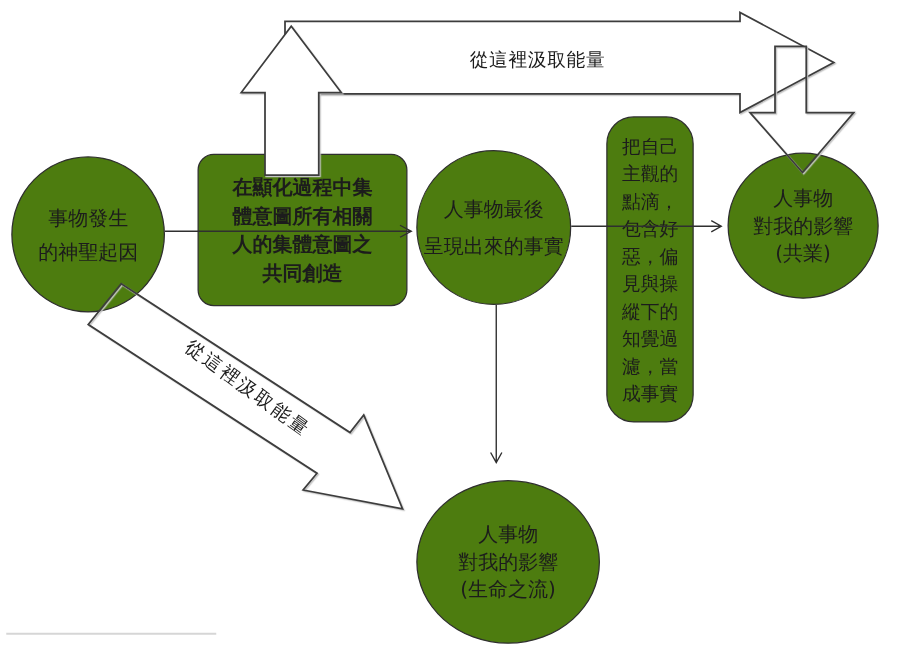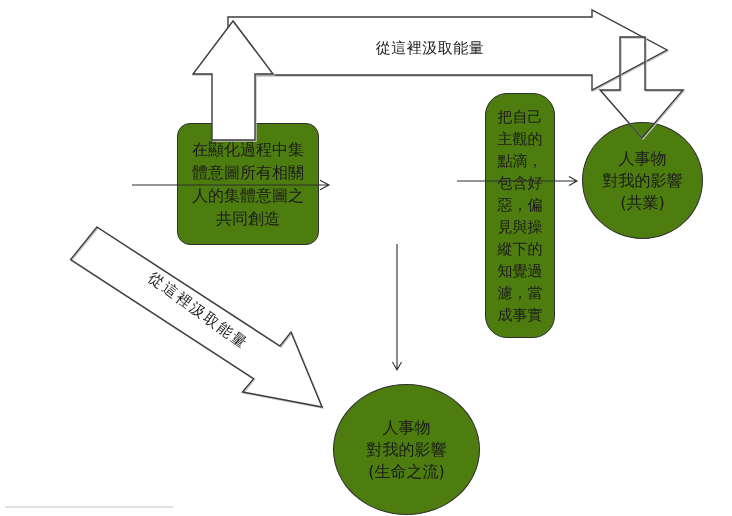--- a/index.html
+++ b/index.html
@@ -8,21 +8,21 @@
     font-family:"DejaVu Sans","Liberation Sans",sans-serif;
     color:#1c1c1c;overflow:hidden;
   }
   .shape{position:absolute;box-sizing:border-box;background:#4d7c0f;
     border:1.4px solid #2f2f2f;display:flex;align-items:center;justify-content:center;
     text-align:center;white-space:pre-line;z-index:1;}
   .circle{border-radius:50%;}
   .rbox{border-radius:13px;}
   .node-text{font-size:16px;}
   #origin-circle{left:9px;top:125px;width:123px;height:125px;line-height:27px;}
-  #collective-box{left:177px;top:123px;width:142px;height:122px;line-height:23px;}
+  #collective-box{left:158px;top:123px;width:168px;height:122px;line-height:23px;font-weight:bold;}
   #result-circle{left:333px;top:120px;width:124px;height:124px;line-height:29px;}
   #subjective-box{left:485px;top:93px;width:70px;height:245px;border-radius:22px;
     font-size:15px;line-height:22px;}
   #karma-circle{left:582px;top:122px;width:121px;height:117px;line-height:22px;}
   #respect-box{left:328px;top:263px;width:129px;height:95px;line-height:21px;}
   #flow-circle{left:333px;top:384px;width:147px;height:131px;line-height:22px;}
   #arrows-svg{position:absolute;left:0;top:0;z-index:2;pointer-events:none;}
   .blockarrow{stroke:#3d3d3d;stroke-width:1.4;filter:drop-shadow(1.5px 1.5px 0px #c4c4c4);}
   .whitefill{fill:#ffffff;}
   .nofill{fill:none;}
@@ -30,28 +30,36 @@
   .arrow-label{position:absolute;z-index:3;font-size:15px;white-space:nowrap;}
   #top-energy-label{left:430px;top:48px;transform:translate(-50%,-50%);letter-spacing:0.5px;}
   #diagonal-energy-label{left:198px;top:311px;
     transform:translate(-50%,-50%) rotate(36deg);letter-spacing:2px;}
 </style>
 </head>
 <body>
 
 <div id="canvas">
 
+  <div class="shape circle node-text" id="origin-circle">
+    <span>事物發生
+的神聖起因</span>
+  </div>
 
   <div class="shape rbox node-text" id="collective-box">
     <span>在顯化過程中集
 體意圖所有相關
 人的集體意圖之
 共同創造</span>
   </div>
 
+  <div class="shape circle node-text" id="result-circle">
+    <span>人事物最後
+呈現出來的事實</span>
+  </div>
 
   <div class="shape rbox" id="subjective-box">
     <span>把自己
 主觀的
 點滴，
 包含好
 惡，偏
 見與操
 縱下的
 知覺過

